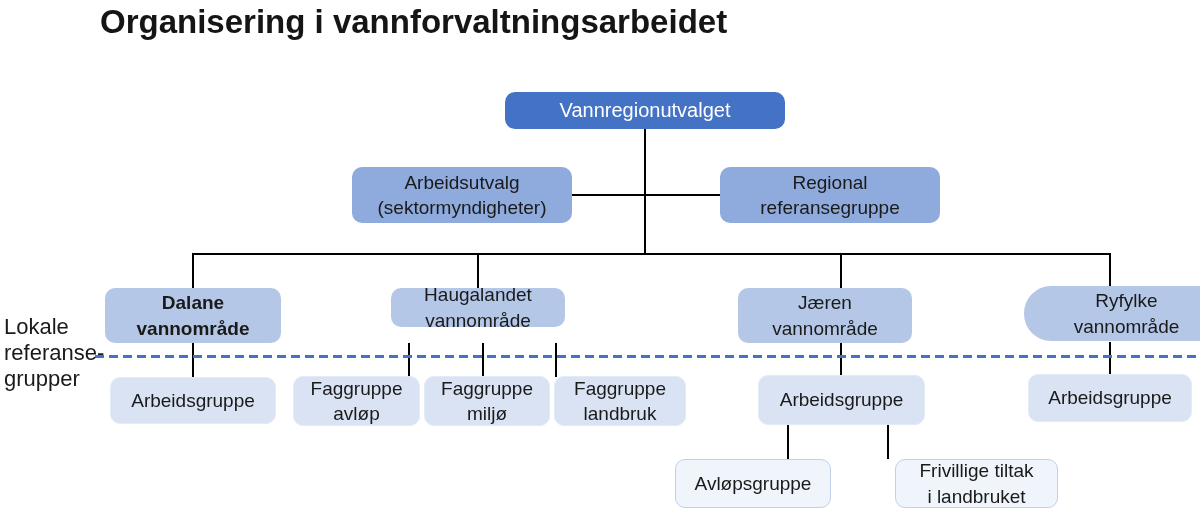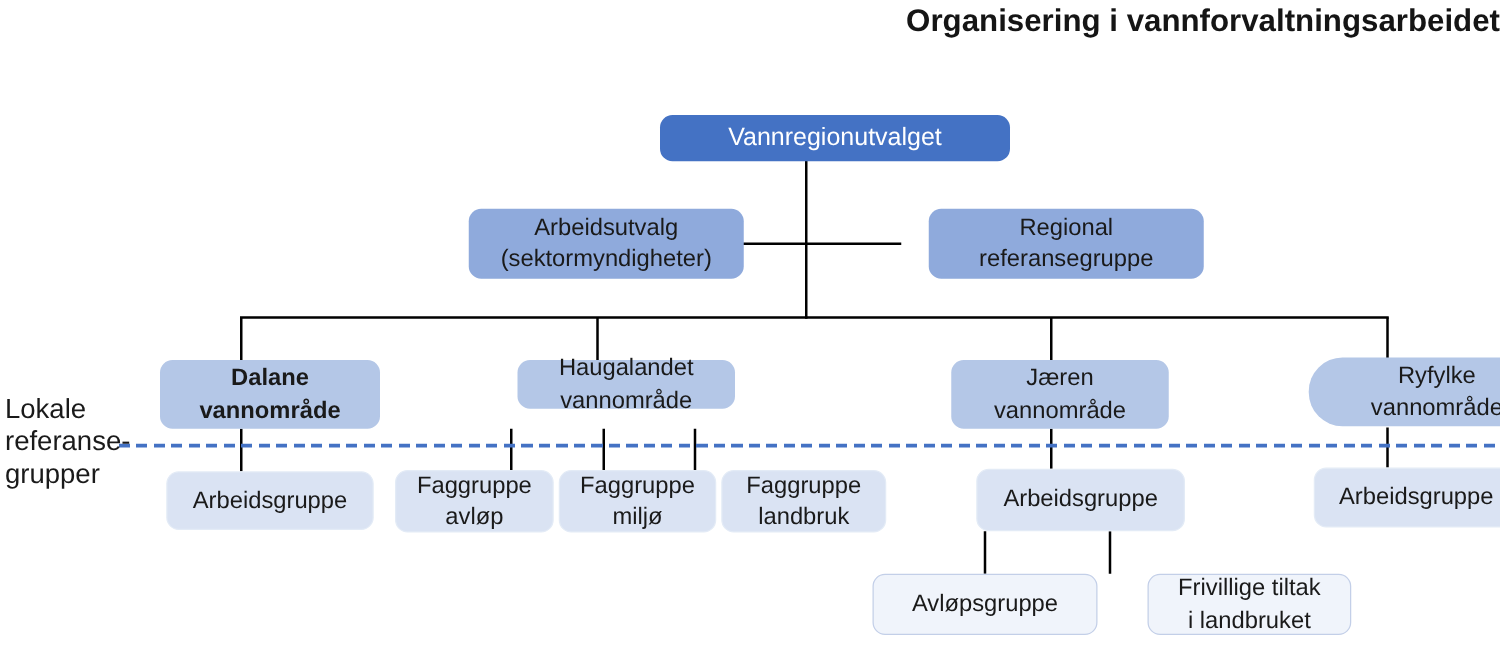--- a/index.html
+++ b/index.html
@@ -6,33 +6,32 @@
   #canvas{
     position:relative;
     width:1200px;height:516px;
     background:#ffffff;
     font-family:"Liberation Sans","DejaVu Sans",sans-serif;
     color:#111111;
     overflow:hidden;
   }
   .title{
     position:absolute;top:3px;left:100px;right:0;
-    text-align:right;
-    font-size:25px;font-weight:700;color:#151515;
+    text-align:left;
+    font-size:33px;font-weight:700;color:#151515;
     letter-spacing:0px;
   }
   .node{
     position:absolute;
     display:flex;align-items:center;justify-content:center;
     text-align:center;
     border-radius:10px;
     font-size:19px;line-height:1.32;
     white-space:pre-line;
     box-sizing:border-box;
-    margin-left:23px;
   }
   .lvl1{background:#4472C4;color:#ffffff;}
   .lvl2{background:#8FAADC;color:#1a1a1a;}
   .lvl3{background:#B4C7E7;color:#1a1a1a;}
   .lvl4{background:#DAE3F3;color:#1a1a1a;border:1px solid #e3ebf6;}
   .lvl5{background:#F0F4FB;color:#1a1a1a;border:1px solid #c3cfe8;}
   .line{position:absolute;background:#000000;}
   .dashed-line{
     position:absolute;left:95px;top:355px;width:1105px;height:3px;
     background:repeating-linear-gradient(90deg,#4472C4 0 9px,transparent 9px 14px);
@@ -92,17 +91,17 @@
   <div class="node lvl4" style="left:110px;top:377px;width:166px;height:47px;">Arbeidsgruppe</div>
   <div class="node lvl4" style="left:293px;top:376px;width:127px;height:50px;">Faggruppe
 avløp</div>
   <div class="node lvl4" style="left:424px;top:376px;width:126px;height:50px;">Faggruppe
 miljø</div>
   <div class="node lvl4" style="left:554px;top:376px;width:132px;height:50px;">Faggruppe
 landbruk</div>
   <div class="node lvl4" style="left:758px;top:375px;width:167px;height:50px;">Arbeidsgruppe</div>
   <div class="node lvl4" style="left:1028px;top:374px;width:164px;height:48px;">Arbeidsgruppe</div>
 
-  <div class="node lvl5" style="left:675px;top:459px;width:180px;height:49px;">Avløpsgruppe</div>
+  <div class="node lvl5" style="left:675px;top:459px;width:156px;height:49px;">Avløpsgruppe</div>
   <div class="node lvl5" style="left:895px;top:459px;width:163px;height:49px;">Frivillige tiltak
 i landbruket</div>
 
 </div>
 
 </body></html>

